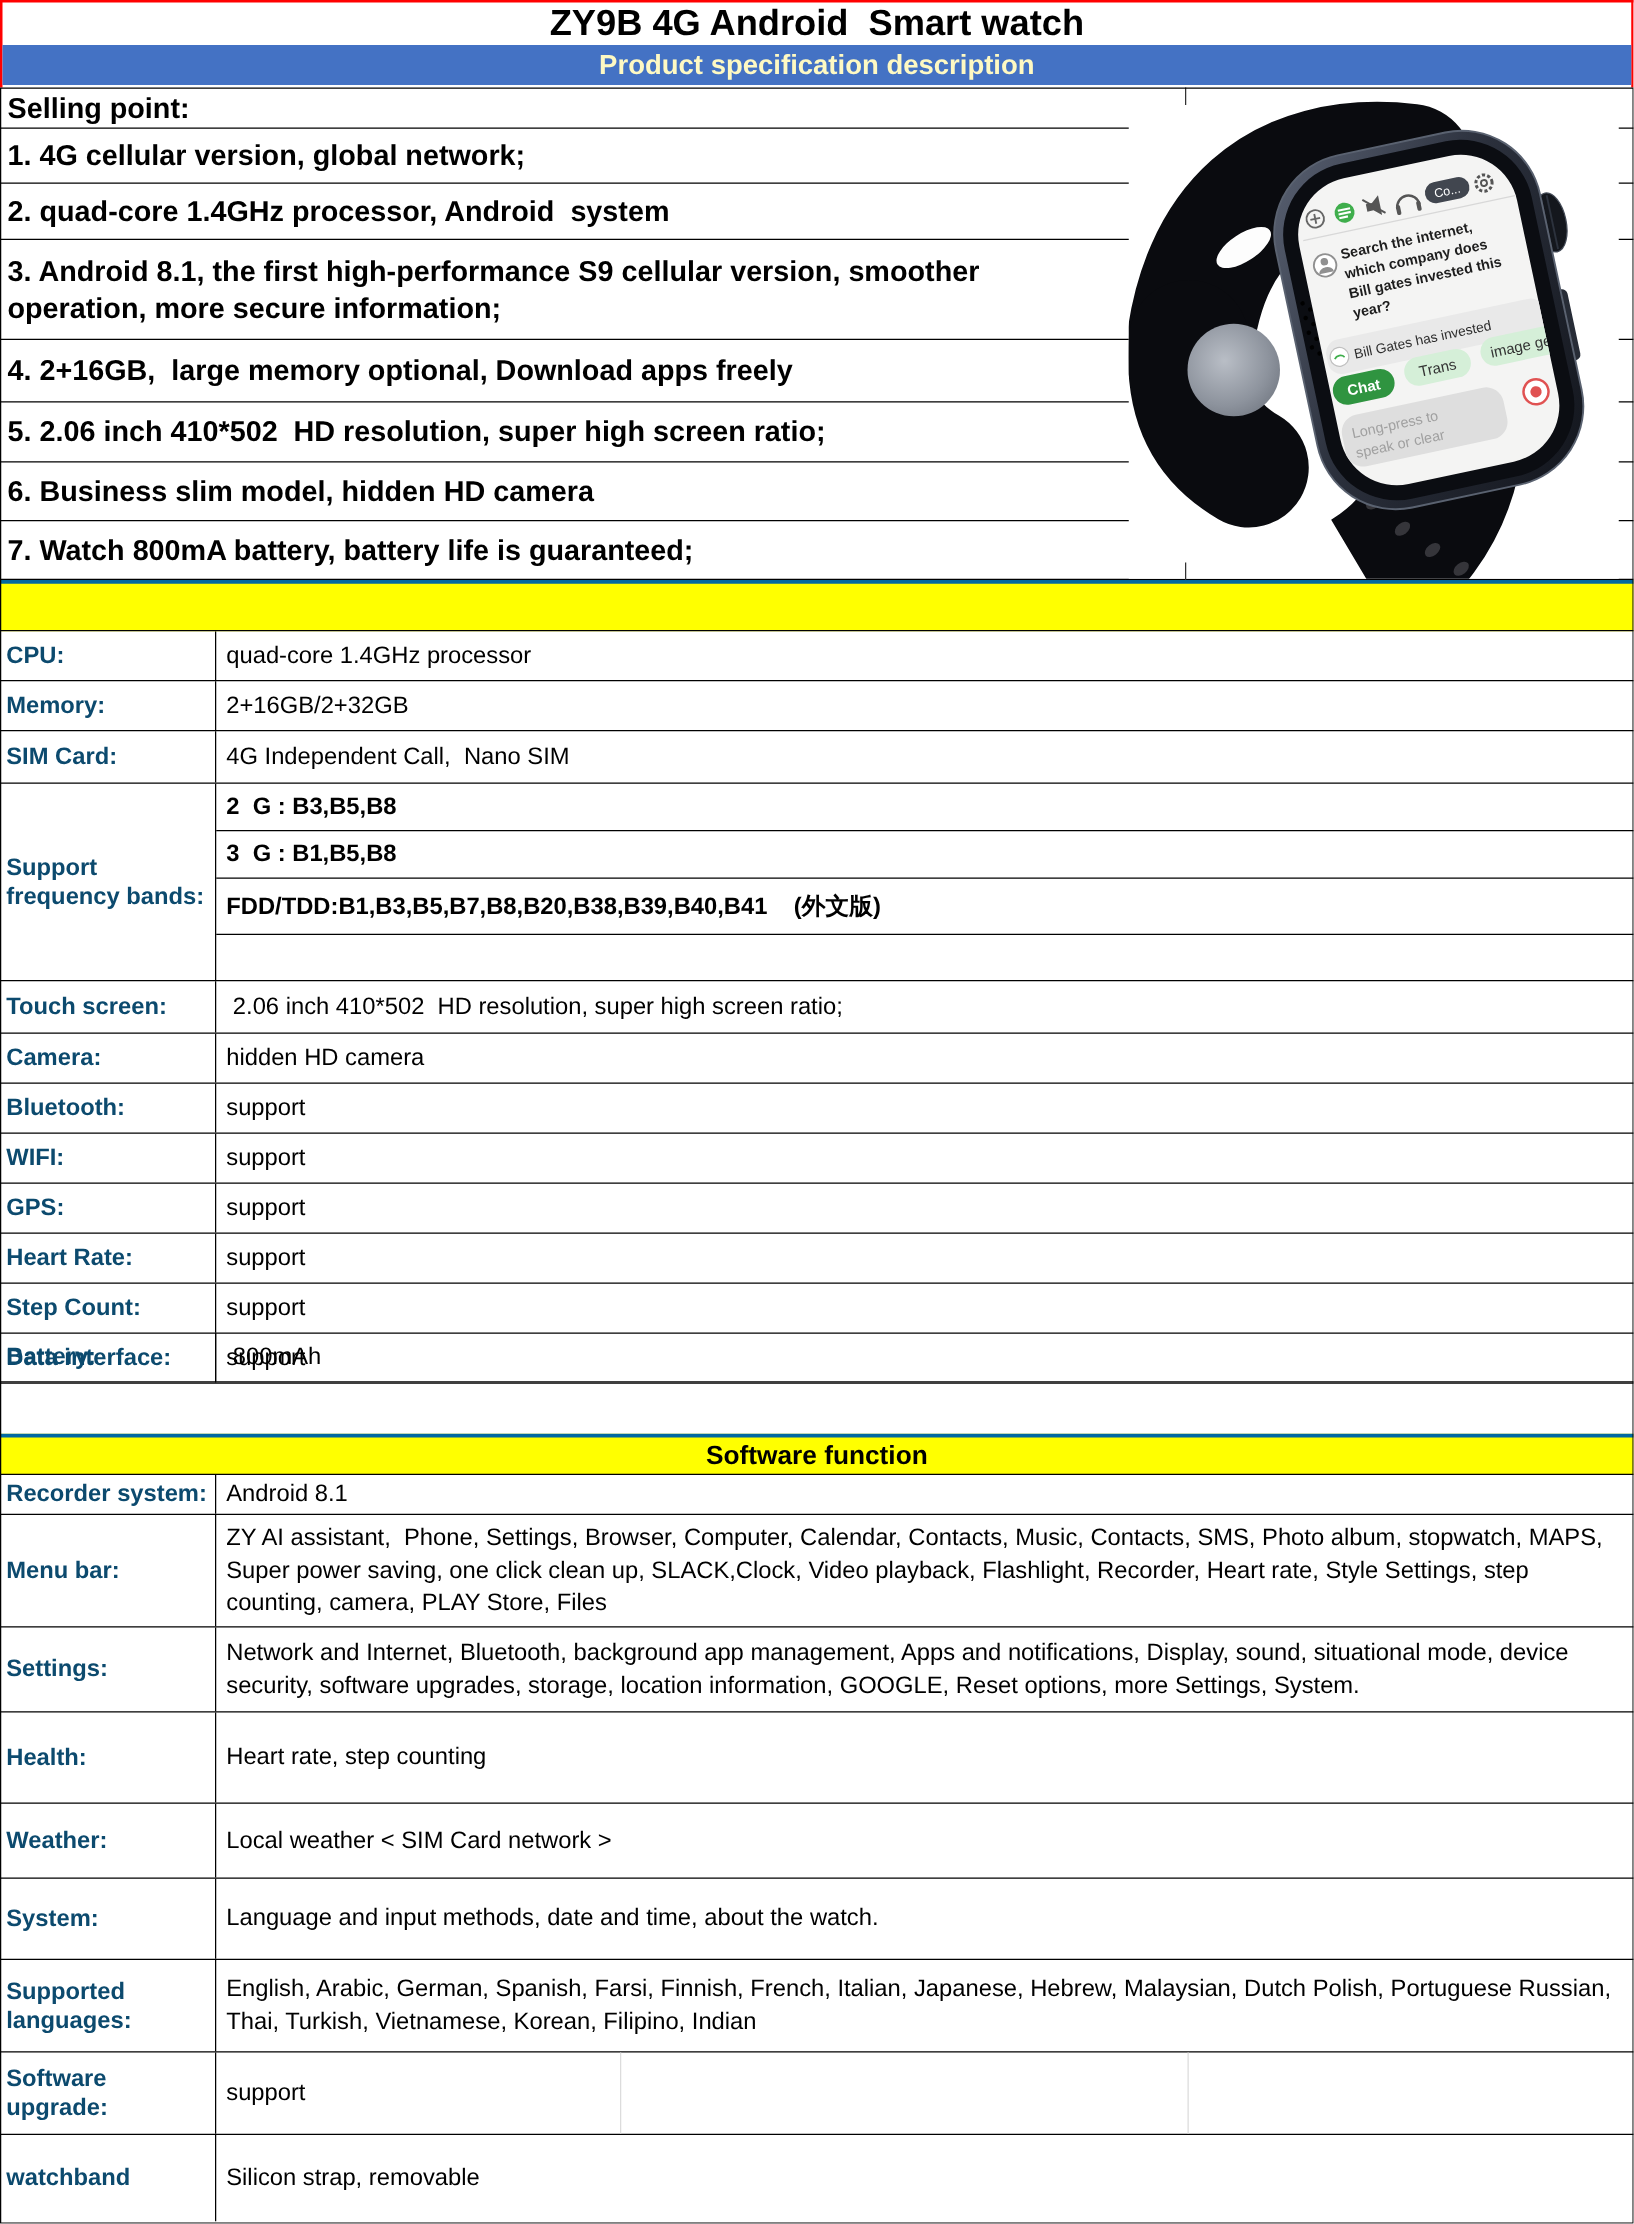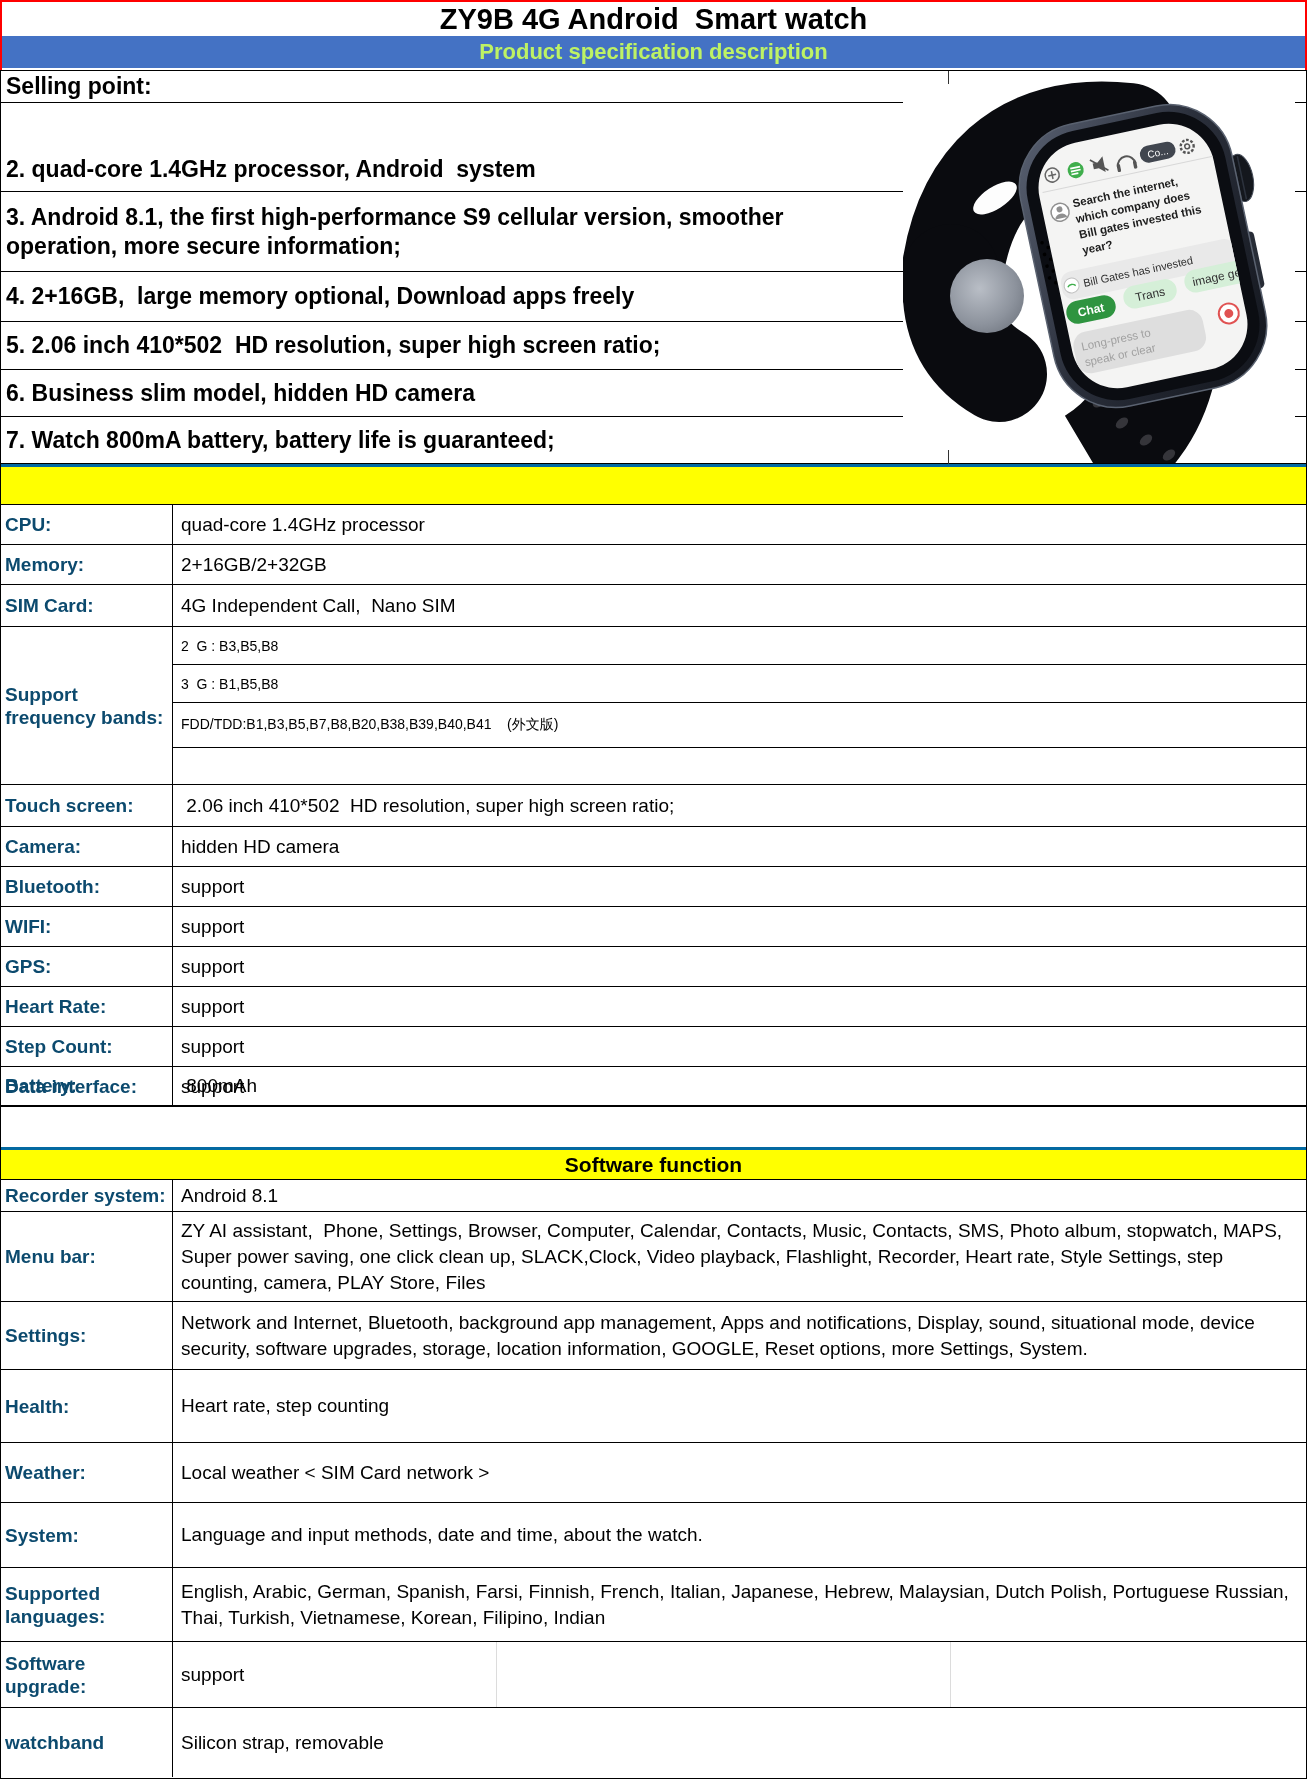--- a/index.html
+++ b/index.html
@@ -4,21 +4,21 @@
 <style>
   html,body{margin:0;padding:0;background:#fff;}
   #page{position:relative;width:1307px;height:1779px;background:#fff;
         font-family:"Liberation Sans",sans-serif;overflow:hidden;color:#000;}
   
   .titlebox{position:absolute;top:0;left:0;width:1307px;height:70px;
             border:2px solid #FF0000;border-bottom:none;box-sizing:border-box;background:#fff;}
   .title{height:34px;display:flex;align-items:center;justify-content:center;
          font-weight:bold;font-size:29px;white-space:pre;}
   .band{height:32px;background:#4472C4;display:flex;align-items:center;justify-content:center;
-        font-weight:bold;font-size:22px;color:#bef264;}
+        font-weight:bold;font-size:22px;color:#fef9c3;}
   
   .frame{position:absolute;left:0;top:70px;width:1307px;height:1709px;
          border:1.5px solid #000;box-sizing:border-box;pointer-events:none;z-index:6;}
   
   .srow{position:absolute;left:0;width:1307px;border-bottom:1px solid #000;box-sizing:border-box;
         display:flex;align-items:center;padding-left:6px;font-weight:bold;font-size:23px;
         line-height:29px;white-space:pre-wrap;z-index:1;}
   
   .yellow{position:absolute;left:0;width:1307px;background:#FFFF00;border-bottom:1px solid #000;
           border-top:3px solid #0369a1;box-sizing:border-box;z-index:4;}
@@ -26,38 +26,39 @@
   
   .row{position:absolute;left:0;width:1307px;border-bottom:1px solid #000;box-sizing:border-box;
        display:flex;z-index:1;}
   .lab{width:173px;border-right:1px solid #000;box-sizing:border-box;color:#0c4a6e;
        font-weight:bold;font-size:19px;display:flex;align-items:center;
        padding:2px 5px;line-height:23px;}
   .val{flex:1;font-size:19px;display:flex;align-items:center;padding:2px 8px;
        white-space:pre-wrap;line-height:26px;}
   .freqcol{flex:1;display:flex;flex-direction:column;}
   .freqcell{border-bottom:1px solid #000;box-sizing:border-box;display:flex;align-items:center;
-            padding:0 8px;font-size:14px;white-space:pre-wrap;}
+            padding:0 8px;font-size:19px;white-space:pre-wrap;font-weight:bold;}
   .freqcell:last-child{border-bottom:none;}
   .faintv{position:absolute;top:0;bottom:0;width:1px;background:#dcdcdc;}
   .tick{position:absolute;width:1px;background:#333;z-index:5;}
   
   .watchbox{position:absolute;left:903px;top:72px;width:392px;height:391px;background:#fff;z-index:3;}
 </style>
 </head>
 <body>
 
 <div id="page">
 
   <div class="titlebox">
     <div class="title">ZY9B 4G Android  Smart watch</div>
     <div class="band">Product specification description</div>
   </div>
 
   <div class="srow" style="top:70px;height:33px;"><span>Selling point:</span></div>
+  <div class="srow" style="top:103px;height:44px;"><span>1. 4G cellular version, global network;</span></div>
   <div class="srow" style="top:147px;height:45px;"><span>2. quad-core 1.4GHz processor, Android  system</span></div>
   <div class="srow" style="top:192px;height:80px;"><span style="max-width:810px;">3. Android 8.1, the first high-performance S9 cellular version, smoother operation, more secure information;</span></div>
   <div class="srow" style="top:272px;height:50px;"><span>4. 2+16GB,  large memory optional, Download apps freely</span></div>
   <div class="srow" style="top:322px;height:48px;"><span>5. 2.06 inch 410*502  HD resolution, super high screen ratio;</span></div>
   <div class="srow" style="top:370px;height:47px;"><span>6. Business slim model, hidden HD camera</span></div>
   <div class="srow" style="top:417px;height:47px;"><span>7. Watch 800mA battery, battery life is guaranteed;</span></div>
 
   <div class="yellow" style="top:464px;height:41px;"></div>
 
   <div class="row" style="top:505px;height:40px;">

